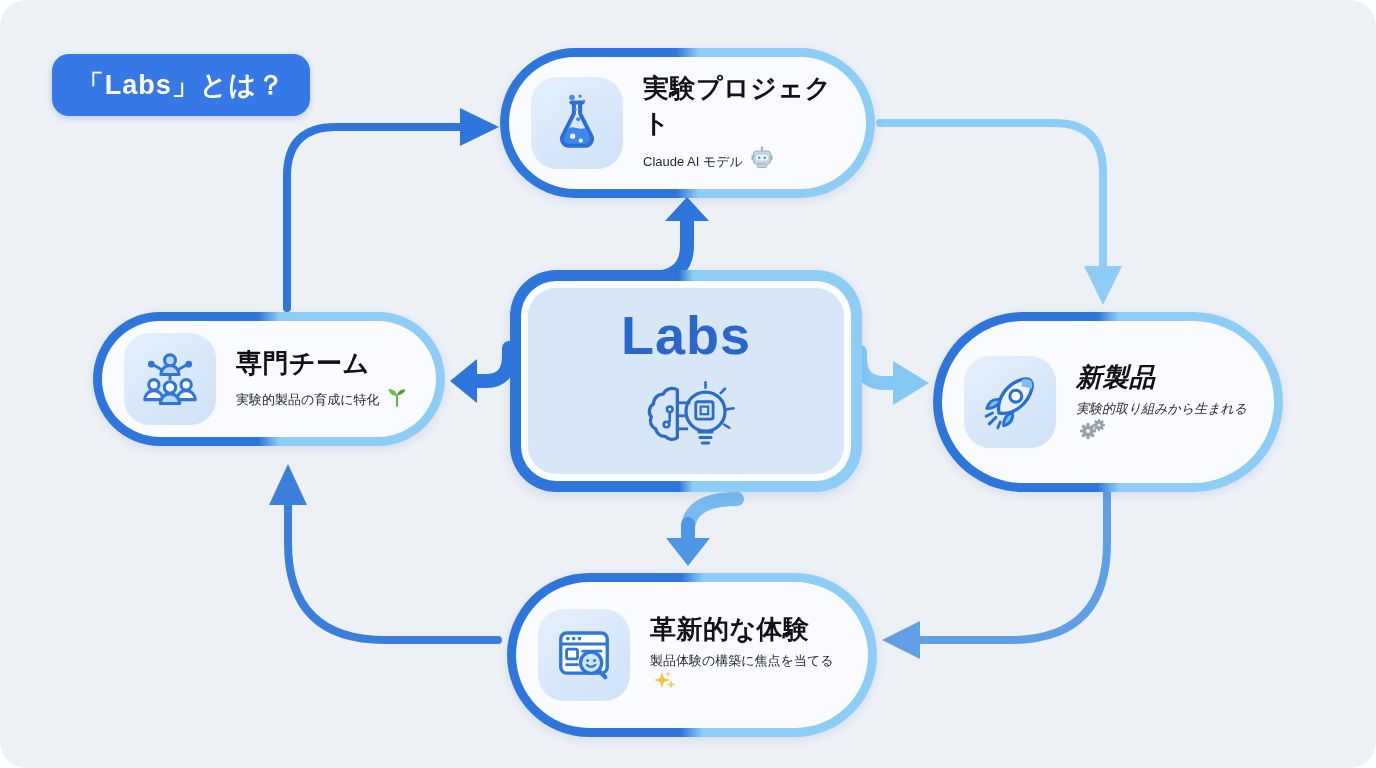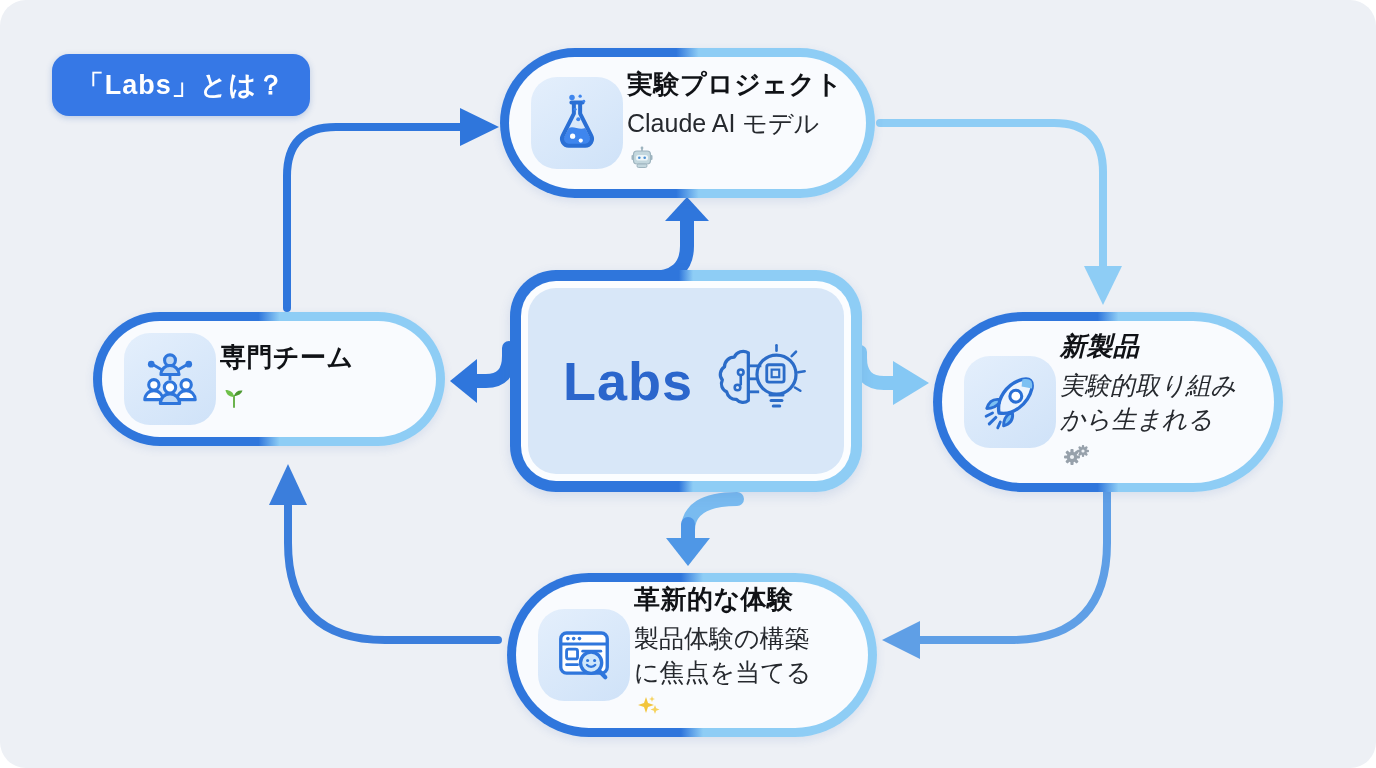--- a/index.html
+++ b/index.html
@@ -21,30 +21,30 @@
   }
 
   
   .pill {
     position:absolute; border-radius:999px; padding:9px;
     background:linear-gradient(90deg,#2f76dc 0%,#2f76dc 47%,#8ecdf5 53%,#8ecdf5 100%);
     box-shadow:0 3px 10px rgba(60,100,180,.12);
   }
   .pill-inner {
     width:100%; height:100%; border-radius:999px; background:#f9fbfe;
-    display:flex; align-items:center; gap:4px; padding:0 16px 0 22px;
+    display:flex; align-items:center; gap:20px; padding:0 16px 0 22px;
   }
   .tile {
     flex:0 0 auto; width:92px; height:92px; border-radius:26px;
     background:linear-gradient(145deg,#e4effc 0%,#cfe2f8 100%);
     display:flex; align-items:center; justify-content:center;
   }
   .txt { display:flex; flex-direction:column; gap:5px; }
   .title { font-size:26px; font-weight:700; color:#101216; letter-spacing:.5px; }
-  .sub { font-size:25px; color:#26292e; line-height:1.35; }
+  .sub { font-size:13px; color:#26292e; line-height:1.35; }
   .sub .emoji { display:inline-block; vertical-align:-4px; margin-left:3px; }
 
   .pill-top    { left:500px; top:48px;  width:375px; height:150px; }
   .pill-left   { left:93px;  top:312px; width:352px; height:134px; }
   .pill-right  { left:933px; top:312px; width:350px; height:180px;font-style:italic; }
   .pill-bottom { left:507px; top:573px; width:370px; height:164px; }
   .pill-top    .txt { width:238px; }
   .pill-left   .txt, .pill-right .txt, .pill-bottom .txt { width:186px; }
 
   
@@ -52,21 +52,21 @@
     position:absolute; left:510px; top:270px; width:352px; height:222px;
     border-radius:46px; padding:11px;
     background:linear-gradient(90deg,#2f76dc 0%,#2f76dc 48%,#8ecdf5 52%,#8ecdf5 100%);
     box-shadow:0 4px 12px rgba(60,100,180,.15);
   }
   .center-mid {
     width:100%; height:100%; border-radius:35px; background:#fbfdff; padding:7px;
   }
   .center-fill {
     width:100%; height:100%; border-radius:28px; background:#d8e7f8;
-    display:flex; align-items:center; justify-content:center; gap:12px;
+    display:flex; flex-direction:column; align-items:center; justify-content:center; gap:12px;
   }
   .labs-title { font-size:54px; font-weight:800; color:#2b66cc; letter-spacing:1px; }
 </style>
 </head>
 <body>
 
 <div class="canvas">
 
   <svg class="arrows" width="1376" height="768" viewBox="0 0 1376 768">
 
@@ -162,20 +162,21 @@
           <circle cx="36.5" cy="28.5" r="4" fill="#ffffff" stroke="#2f76dc" stroke-width="2.4"></circle>
           <circle cx="24" cy="30.5" r="4.4" fill="#ffffff" stroke="#2f76dc" stroke-width="2.4"></circle>
           <path d="M4.5 40 a7 7 0 0 1 14 0 Z" fill="#ffffff" stroke="#2f76dc" stroke-width="2.4" stroke-linejoin="round"></path>
           <path d="M29.5 40 a7 7 0 0 1 14 0 Z" fill="#ffffff" stroke="#2f76dc" stroke-width="2.4" stroke-linejoin="round"></path>
           <path d="M16.5 43 a7.5 7.5 0 0 1 15 0 Z" fill="#bcd6f4" stroke="#2f76dc" stroke-width="2.4" stroke-linejoin="round"></path>
         </svg>
       </div>
       <div class="txt">
         <div class="title">専門チーム</div>
         <div class="sub">
+          <span>実験的製品の育成に特化</span>
           <span class="emoji">
             <svg width="22" height="22" viewBox="0 0 22 22">
               <path d="M11 20 C11 14 11 11 11 9" stroke="#5cab3a" stroke-width="1.8" fill="none" stroke-linecap="round"></path>
               <path d="M11 10 C5 10 3 6 2.5 3 C7 3 10.5 5 11 10 Z" fill="#6fc04a"></path>
               <path d="M11 9 C15.5 9 18.5 6.5 19.5 3.5 C15 3 12 5 11 9 Z" fill="#4e9a32"></path>
             </svg>
           </span>
         </div>
       </div>
     </div>

